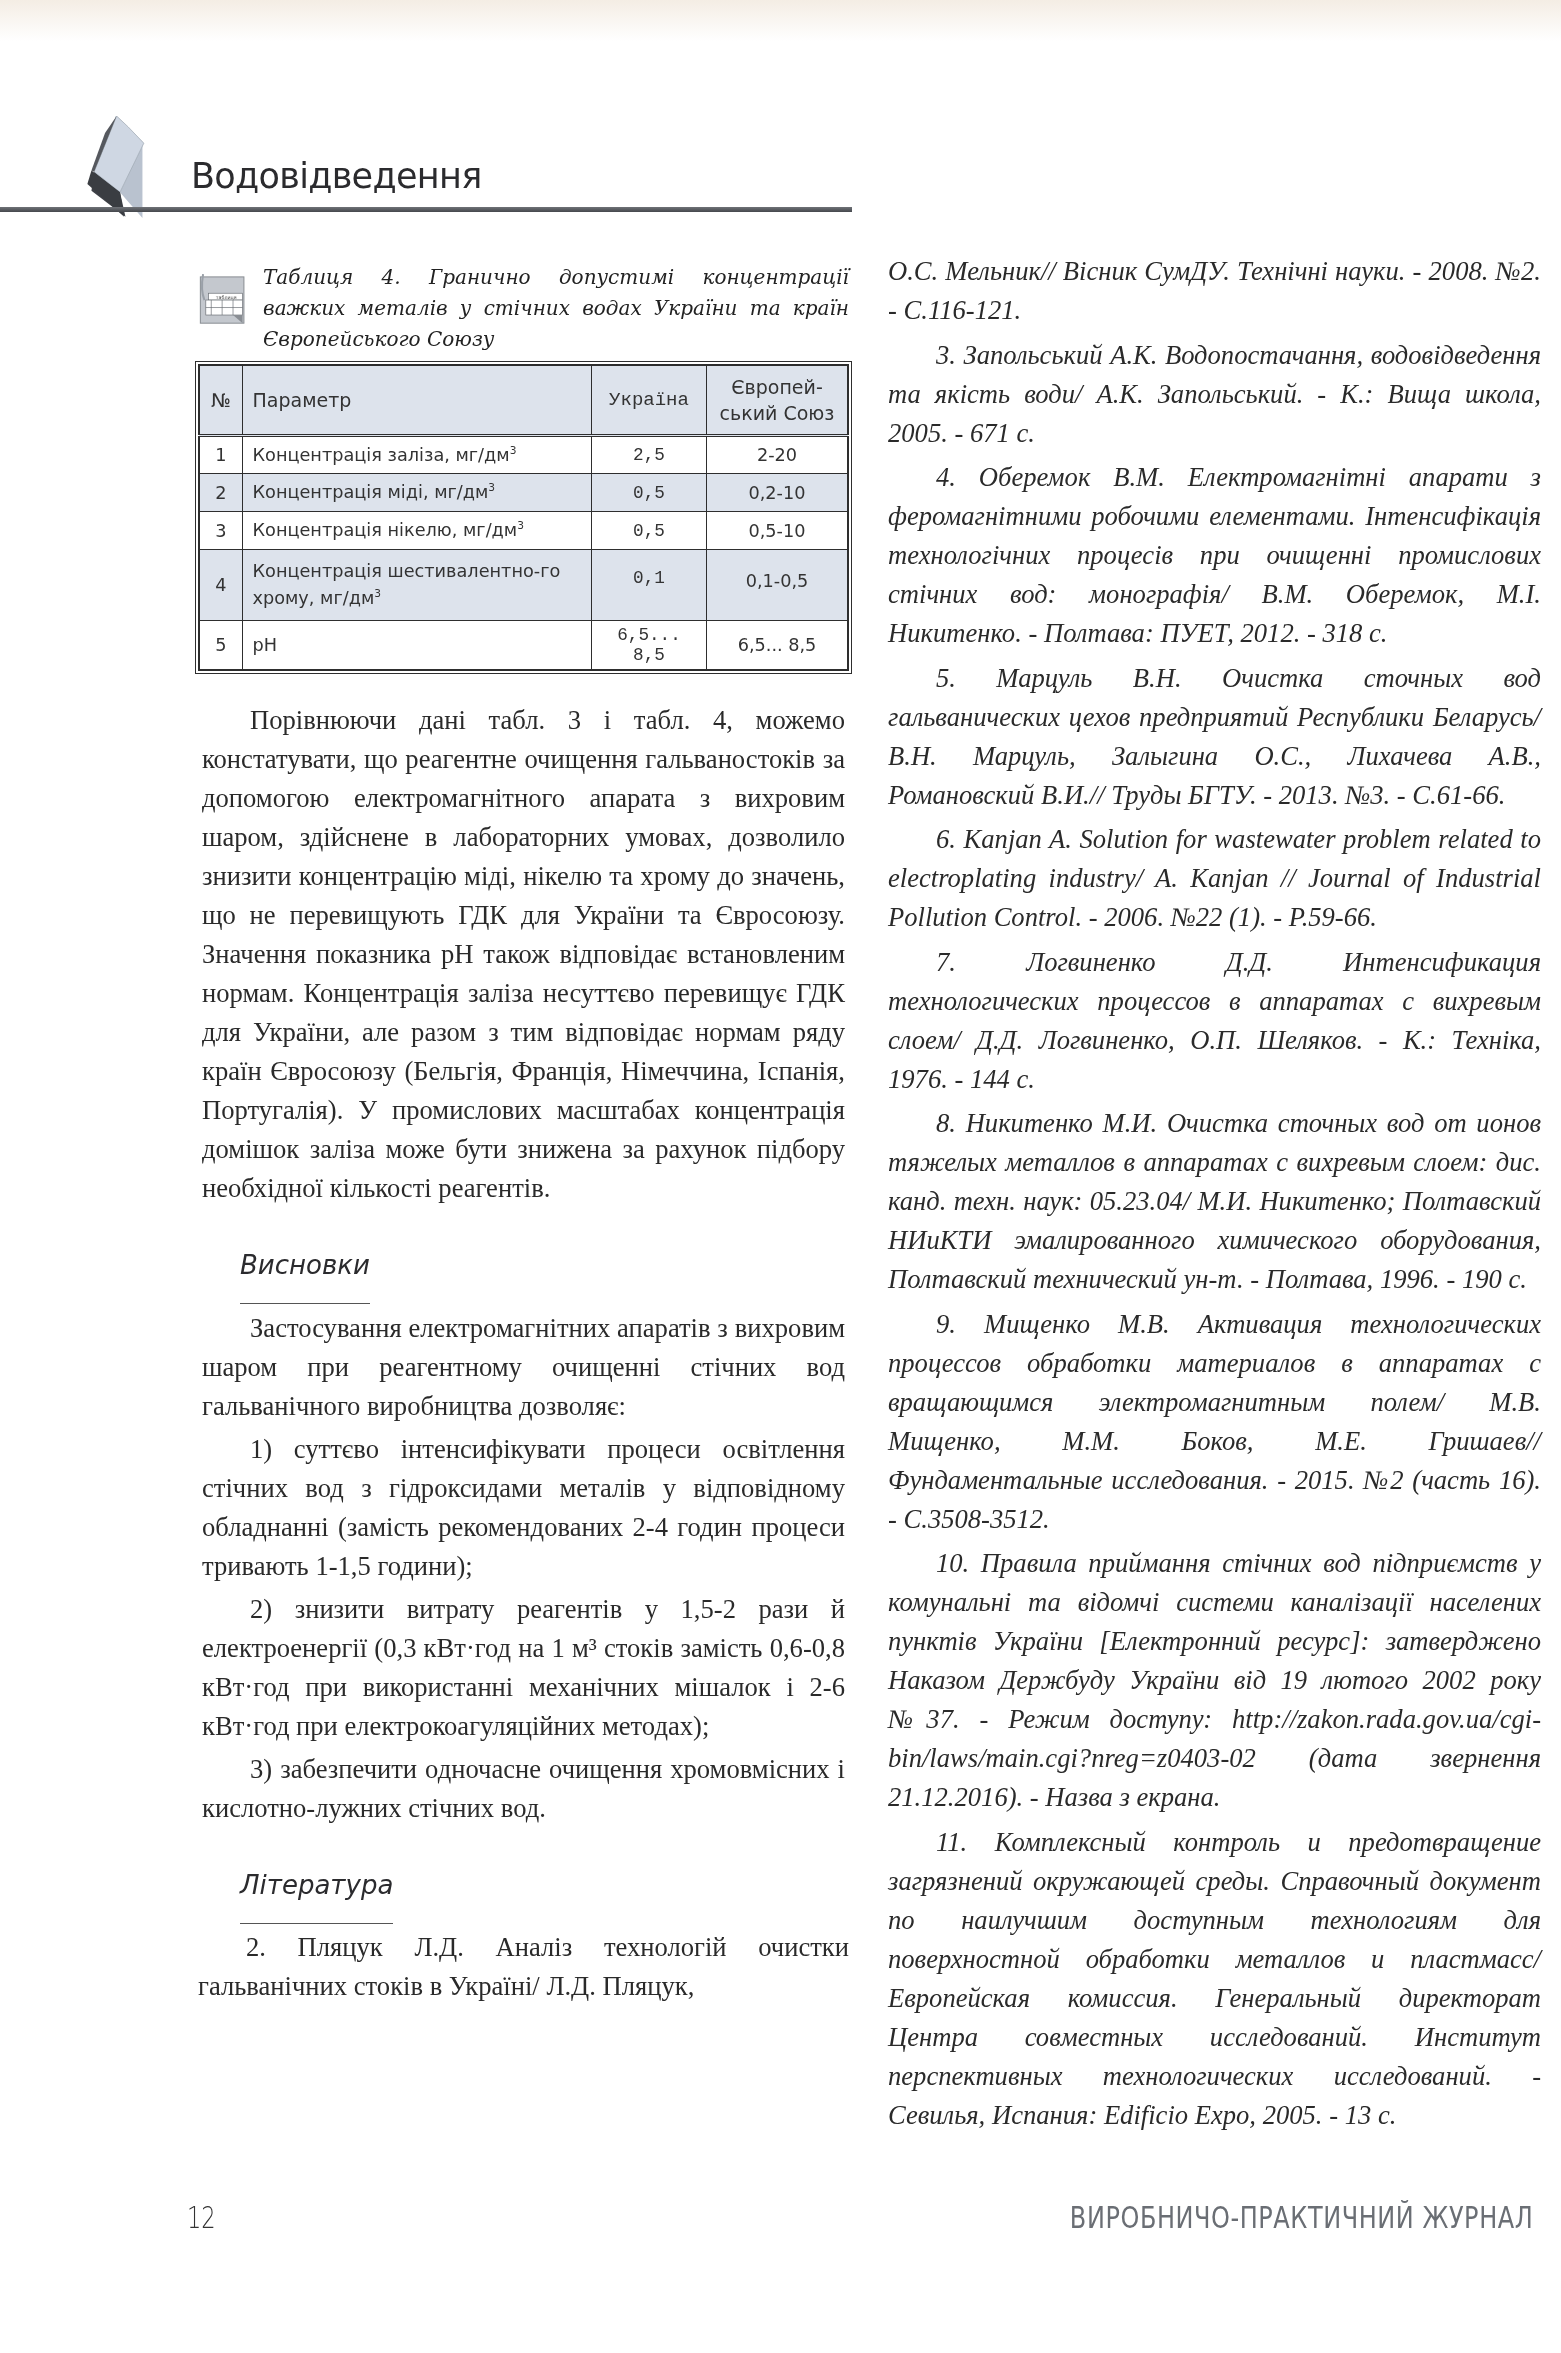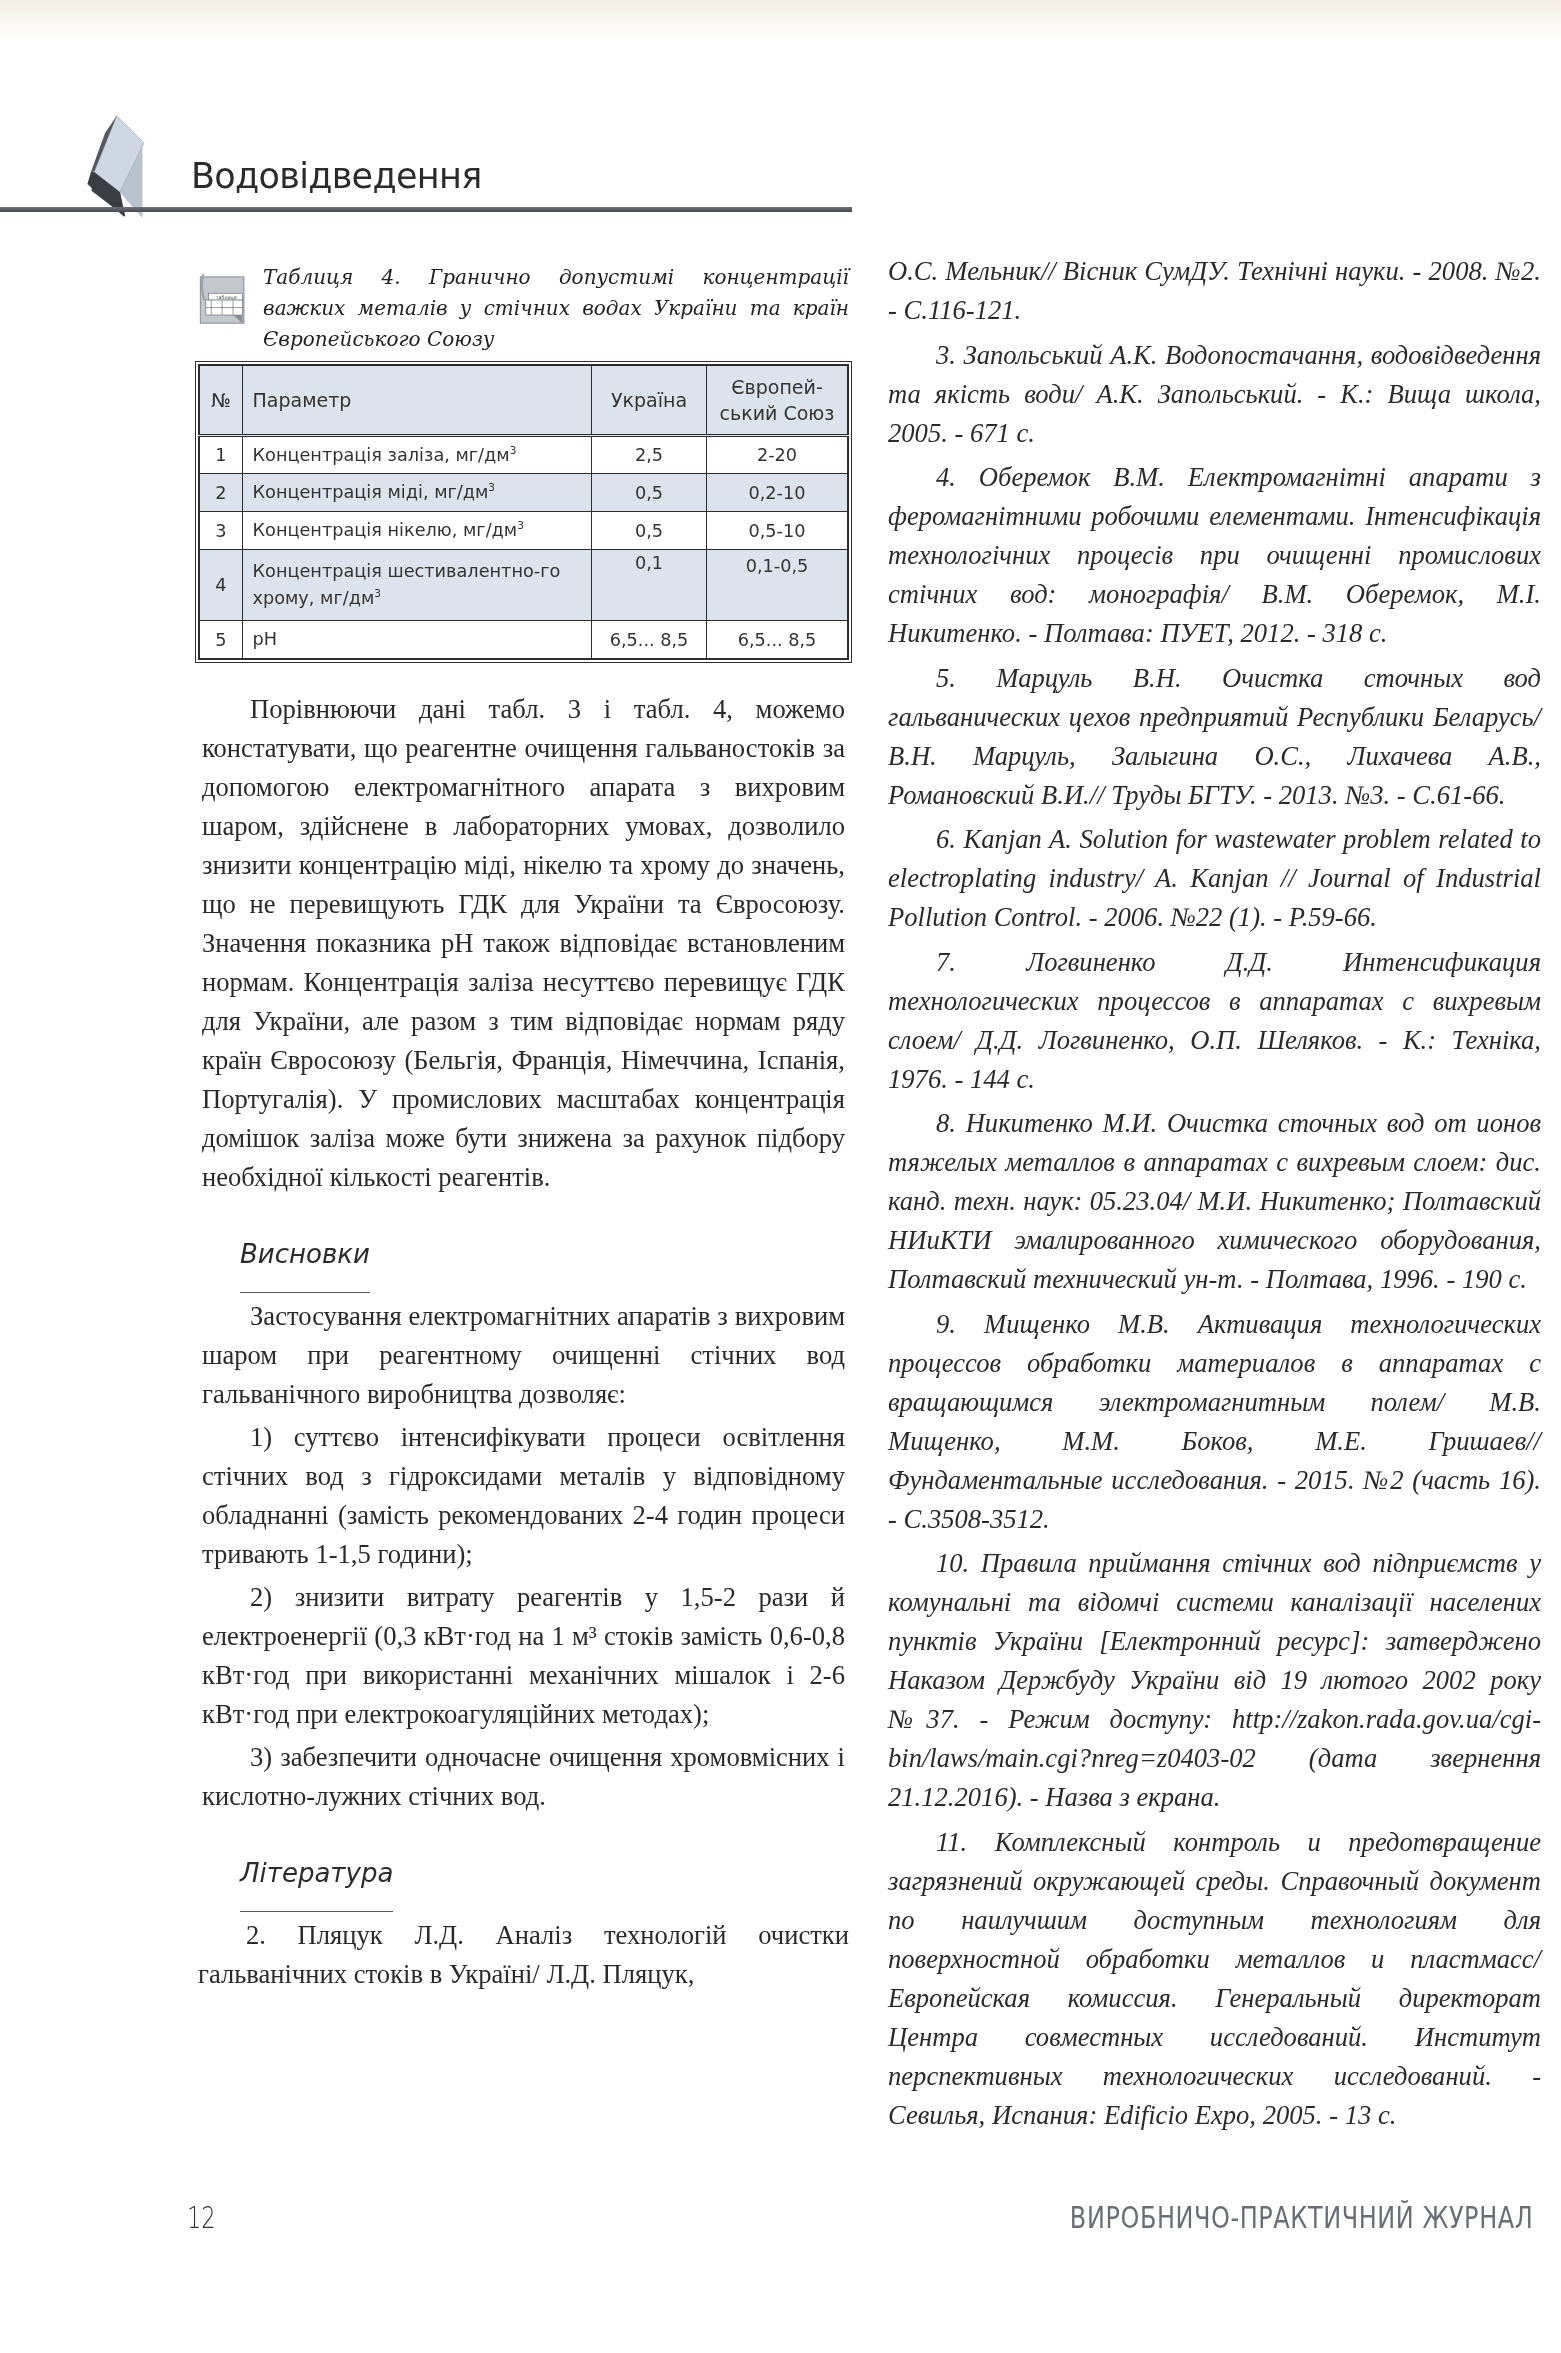--- a/index.html
+++ b/index.html
@@ -45,23 +45,23 @@
   table.limits th, table.limits td {
     border:1.7px solid #2e2e2e; padding:4.1px 9.5px; font-weight:normal; vertical-align:middle;
   }
   table.limits thead tr { background:#dde3ec; height:71px; border-bottom:3.4px double #2e2e2e; }
   table.limits th { font-size:19px; }
   table.limits tbody tr { height:38px; }
   table.limits tbody tr:nth-child(even) { background:#dde3ec; }
   table.limits tbody tr.tall { height:71px; }
   .c-num { width:23px; text-align:center; }
   .c-param { text-align:left; line-height:27px; }
-  .c-ua { width:95px; text-align:center; }
+  .c-ua { width:95px; text-align:center;font-family:Liberation Mono, monospace; }
   .c-eu { width:121px; text-align:center; line-height:26px;margin-left:17px; }
-  table.limits td.c-ua, table.limits td.c-eu { vertical-align:top; padding-top:3px; }
+  table.limits td.c-ua, table.limits td.c-eu { vertical-align:top; padding-top:18px; }
   table.limits tbody tr:not(.tall) td.c-ua, table.limits tbody tr:not(.tall) td.c-eu { vertical-align:middle; padding-top:4.1px; }
   sup { font-size:60%; vertical-align:super; line-height:0; }
 
   .body-text { font-size:26.6px; line-height:39px; text-align:justify; color:#2a2a2a; }
   .body-text p { margin:4px; text-indent:48px; }
   .first-para { margin-top:30px !important; }
 
   .subhead {
     font-family:"DejaVu Sans","Liberation Sans",sans-serif; font-style:italic;
     font-size:26px; color:#2b2b2e; display:inline-block;

